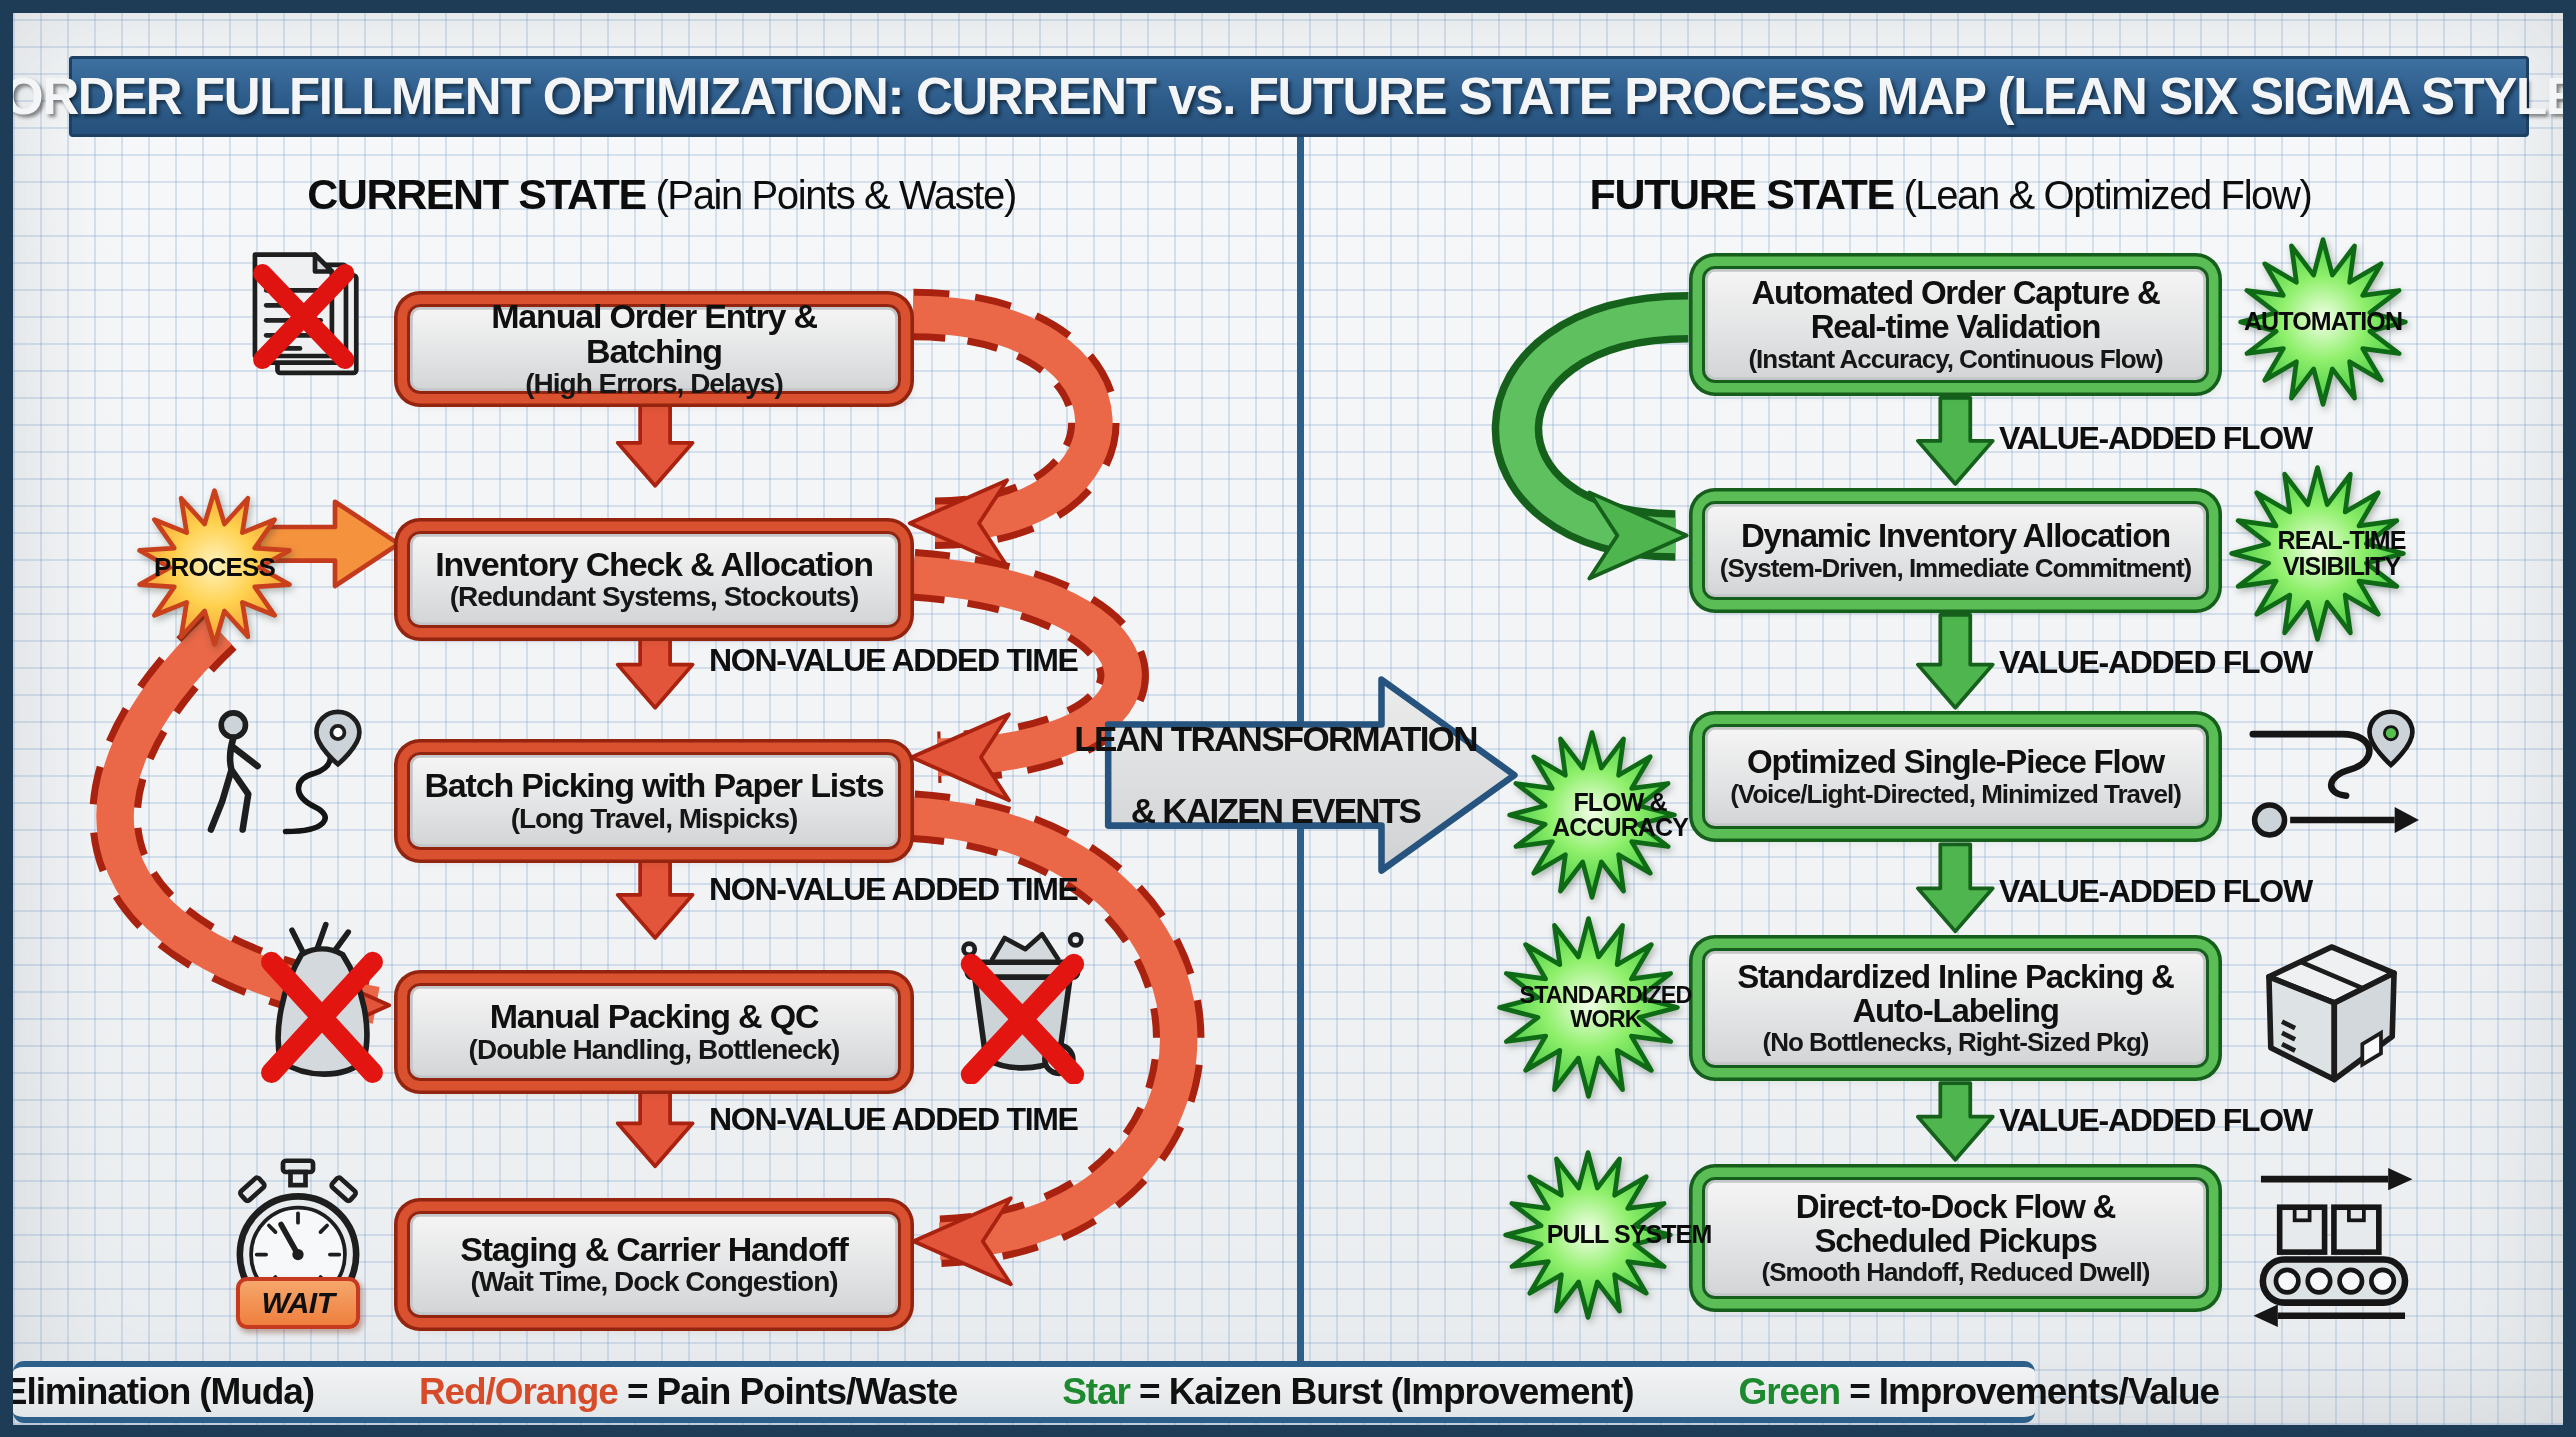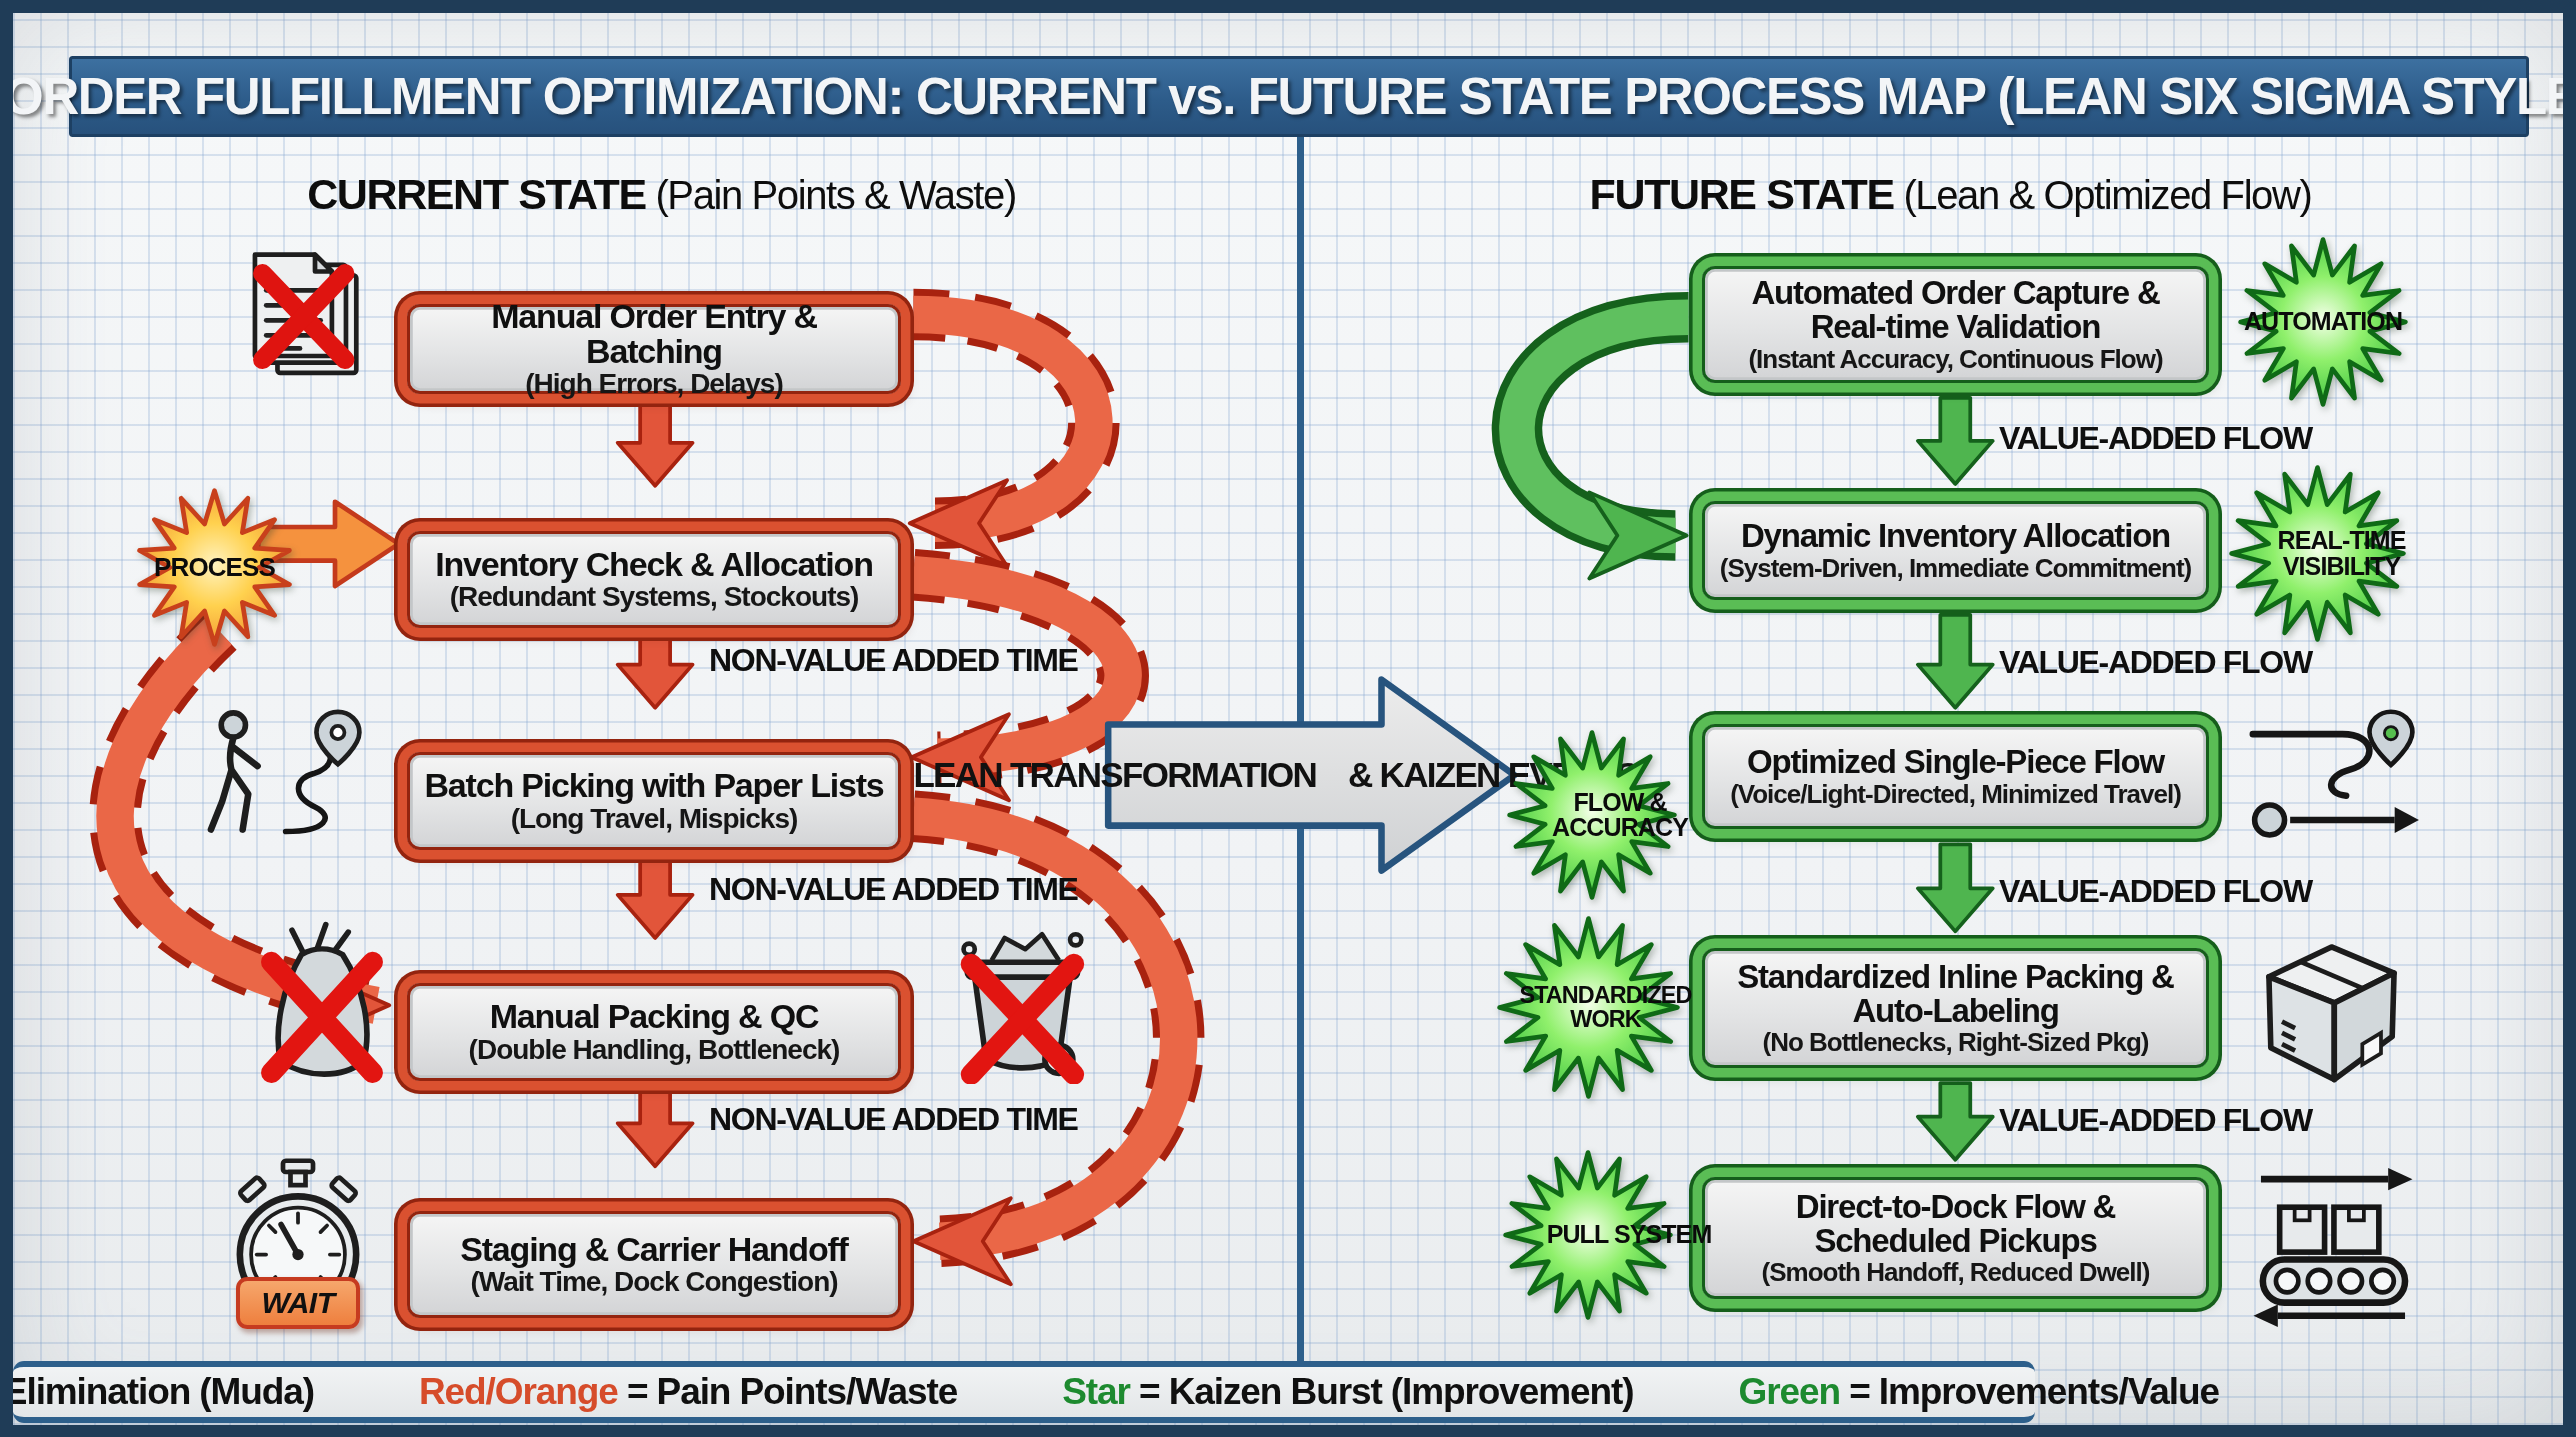--- a/index.html
+++ b/index.html
@@ -41,21 +41,21 @@
   .flow-label{font-weight:bold;font-size:32px;letter-spacing:-1.3px;color:#0f0f0f;white-space:nowrap;}
   .star{display:block;}
   .star svg{position:absolute;left:0;top:0;filter:drop-shadow(2.8px 3.7px 3.7px rgba(40,60,40,.35));}
   .star-label{
     position:absolute;left:0;top:0;width:100%;height:100%;
     display:flex;align-items:center;justify-content:center;text-align:center;
     font-weight:bold;color:#0b0b0b;line-height:1.02;letter-spacing:-0.9px;font-size:24px;
   }
   .center-arrow-label{
     left:1105px;top:715px;width:315px;height:94px;
-    display:flex;align-items:center;justify-content:center;
+    display:flex;flex-direction:column;align-items:center;justify-content:center;
     font-weight:bold;font-size:35px;letter-spacing:-1.7px;line-height:1.14;color:#111;text-align:center;white-space:nowrap;gap:32px;
   }
   .wait-badge{
     left:223px;top:1264px;width:124px;height:52px;border-radius:11.2px;box-sizing:border-box;
     background:linear-gradient(180deg,#f6a76c,#ee7f3e);border:4.7px solid #c63b20;
     display:flex;align-items:center;justify-content:center;
     font-size:30px;font-weight:bold;color:#101010;letter-spacing:-0.5px;
     box-shadow:2.8px 3.7px 5.6px rgba(100,30,10,.35);
     font-style:italic;
   }

